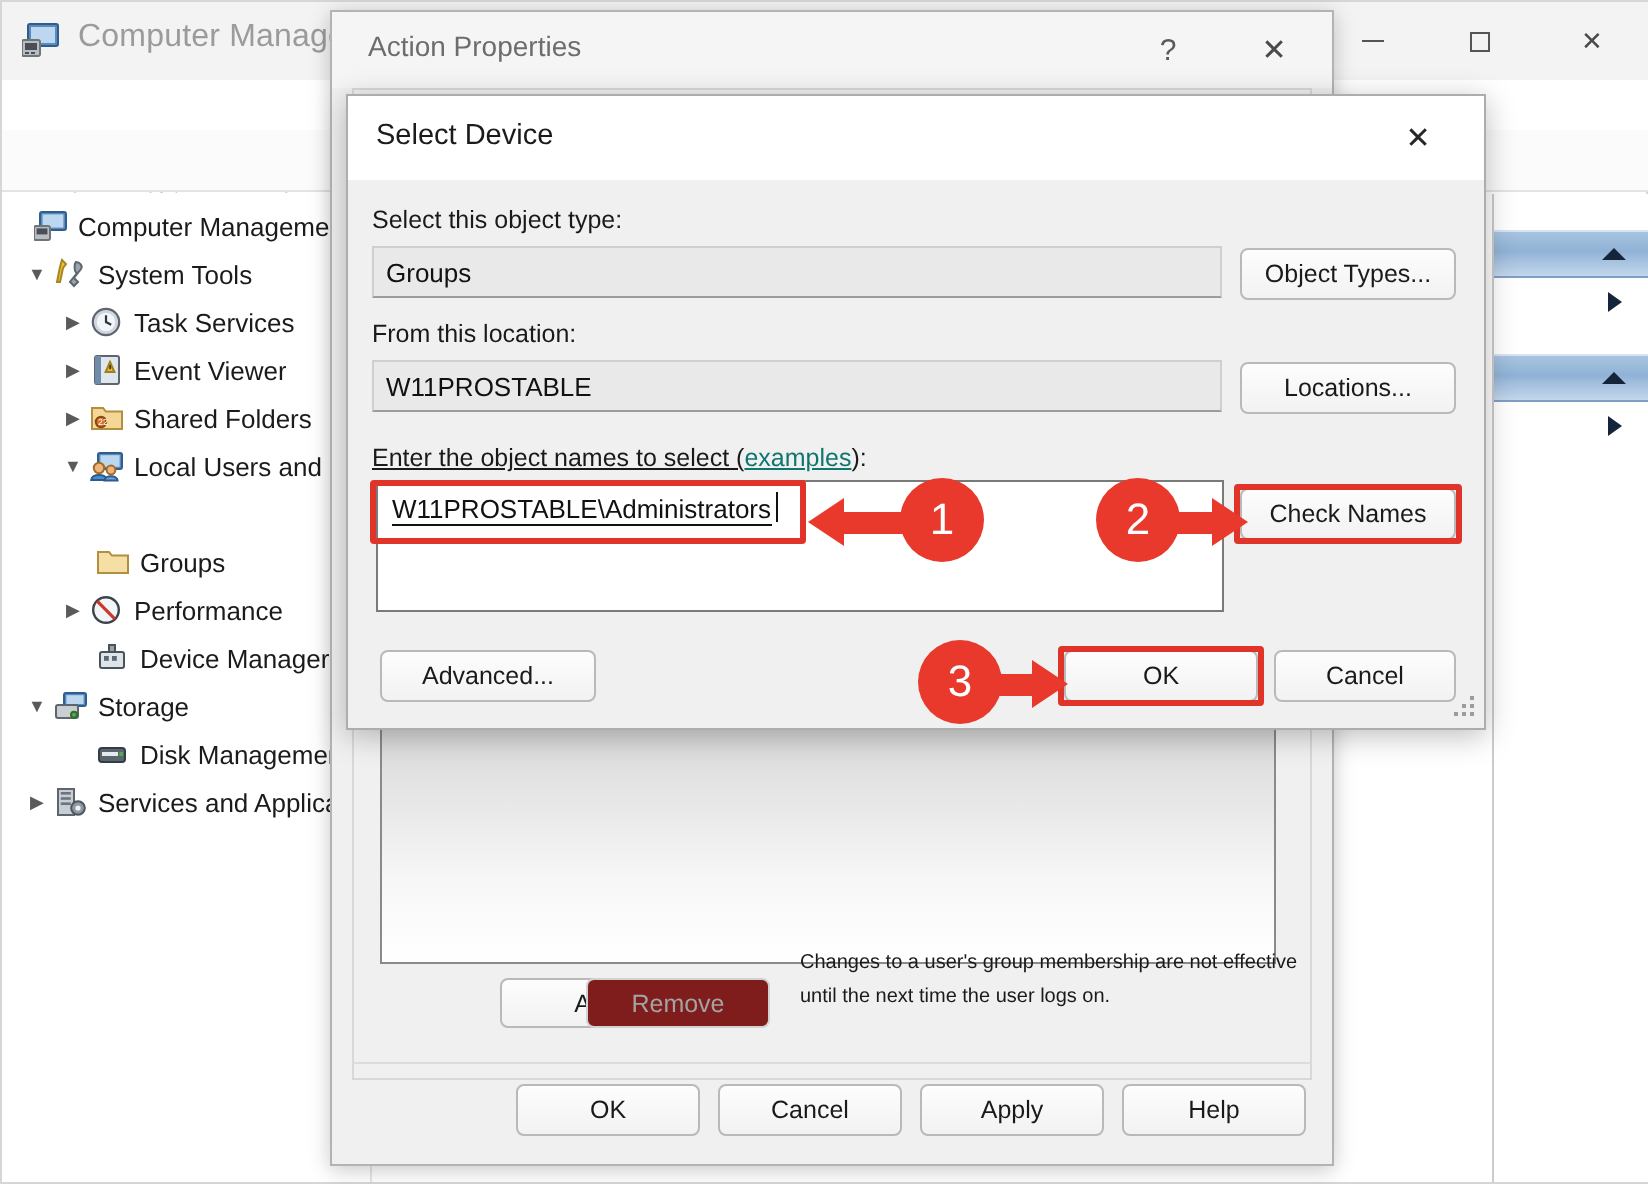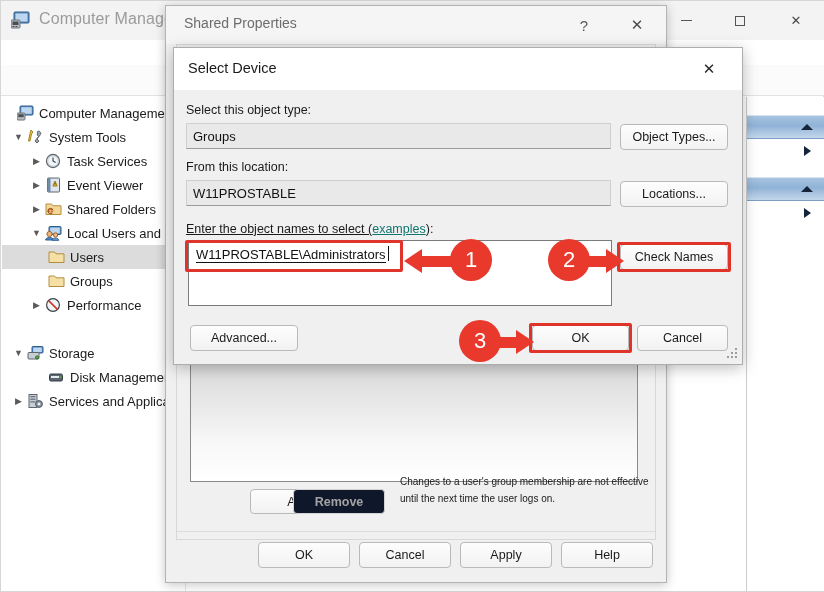--- a/index.html
+++ b/index.html
@@ -145,21 +145,21 @@
     border:1px solid #8a8a8a;box-sizing:border-box;
   }
   .btn{
     background:linear-gradient(to bottom,#fdfdfd,#f2f2f2);
     border:1px solid #b9b9b9;border-radius:4px;
     font-size:12.5px;color:#1a1a1a;
     display:flex;align-items:center;justify-content:center;
     box-sizing:border-box;
     white-space:nowrap;
   }
-  .btn.disabled{color:#a3a3a3;background:#0f172a;border-color:#d2d2d2;font-weight:bold;}
+  .btn.disabled{color:#a3a3a3;background:#7f1d1d;border-color:#d2d2d2;}
   #btn-add{left:250px;top:489px;width:107px;height:25px;}
   #btn-remove{left:293px;top:489px;width:92px;height:25px;}
   #note-text{
     left:400px;top:474px;width:250px;
     font-size:10px;color:#1a1a1a;line-height:16.5px;
   }
   #props-footer-sep{left:176px;top:531px;width:480px;height:1px;background:#dcdcdc;}
   #btn-p-ok{left:258px;top:542px;width:92px;height:26px;}
   #btn-p-cancel{left:359px;top:542px;width:92px;height:26px;}
   #btn-p-apply{left:460px;top:542px;width:92px;height:26px;}
@@ -389,28 +389,20 @@
             <rect x="5.2" y="2.6" width="9.6" height="5.8" fill="#bcd7ef"></rect>
             <circle cx="4.5" cy="9" r="2.6" fill="#f0b47a" stroke="#a16a27"></circle>
             <path d="M0.6 15 C0.8 11.6 8.2 11.6 8.4 15 Z" fill="#4f8bc9" stroke="#2b5a91"></path>
             <circle cx="10.5" cy="10" r="2.2" fill="#f0b47a" stroke="#a16a27"></circle>
             <path d="M7.2 15.3 C7.4 12.4 13.6 12.4 13.8 15.3 Z" fill="#6ba4d8" stroke="#2b5a91"></path>
           </svg>
       </span>
       <span class="tlabel">Local Users and Groups</span>
     </div>
 
-    <div class="tree-row selrow abs" style="top:148px;padding-left:46px;width:136px">
-      <span class="tico">
-        <svg viewBox="0 0 17 16">
-            <path d="M1 3 L6.5 3 L8 4.8 L16 4.8 L16 13.5 L1 13.5 Z" fill="#f6dfa4" stroke="#b28f3f"></path>
-          </svg>
-      </span>
-      <span class="tlabel">Users</span>
-    </div>
 
     <div class="tree-row abs" style="top:172px;padding-left:46px">
       <span class="tico">
         <svg viewBox="0 0 17 16">
             <path d="M1 3 L6.5 3 L8 4.8 L16 4.8 L16 13.5 L1 13.5 Z" fill="#f6dfa4" stroke="#b28f3f"></path>
           </svg>
       </span>
       <span class="tlabel">Groups</span>
     </div>
 
@@ -418,20 +410,31 @@
       <span class="chev">▶</span>
       <span class="tico">
         <svg viewBox="0 0 17 16">
             <circle cx="8" cy="8" r="6.4" fill="#f2f5f8" stroke="#3b434b" stroke-width="1.2"></circle>
             <path d="M3.6 3.6 L12.4 12.4" stroke="#d0342a" stroke-width="1.6"></path>
           </svg>
       </span>
       <span class="tlabel">Performance</span>
     </div>
 
+    <div class="tree-row abs" style="top:220px;padding-left:46px">
+      <span class="tico">
+        <svg viewBox="0 0 17 16">
+            <rect x="2" y="5" width="12" height="8" rx="1" fill="#dfe4e9" stroke="#4a525a"></rect>
+            <rect x="6.5" y="1.5" width="3" height="3.5" fill="#9aa4ae" stroke="#4a525a"></rect>
+            <rect x="4" y="7" width="2.4" height="2.4" fill="#5b6874"></rect>
+            <rect x="8" y="7" width="2.4" height="2.4" fill="#5b6874"></rect>
+          </svg>
+      </span>
+      <span class="tlabel">Device Manager</span>
+    </div>
 
     <div class="tree-row abs" style="top:244px;padding-left:10px">
       <span class="chev">▼</span>
       <span class="tico">
         <svg viewBox="0 0 17 16">
             <rect x="5" y="1.5" width="11" height="6.5" rx="1" fill="#5b8bbd" stroke="#2f5d8c"></rect>
             <rect x="6.2" y="2.6" width="8.6" height="4.4" fill="#bcd7ef"></rect>
             <rect x="1" y="7.5" width="11" height="6.5" rx="1" fill="#c9ced3" stroke="#5d666f"></rect>
             <circle cx="10" cy="12.4" r="1.5" fill="#5aa84f" stroke="#2f6e28"></circle>
           </svg>
@@ -478,21 +481,21 @@
         <span class="tri"></span>
       </div>
     <div class="abs act-row" style="top:104px">
         <span class="tri"></span>
       </div>
   </div>
 </div>
 
 <div class="abs" id="props-dialog">
   <div class="abs" id="props-titlebar">
-    <div class="abs" id="props-title">Shared Properties</div>
+    <div class="abs" id="props-title">Action Properties</div>
     <div class="abs" id="props-help">
       <span>?</span>
     </div>
     <div class="abs" id="props-close">
       <span>✕</span>
     </div>
   </div>
   <div class="abs" id="props-body"></div>
 </div>
 

